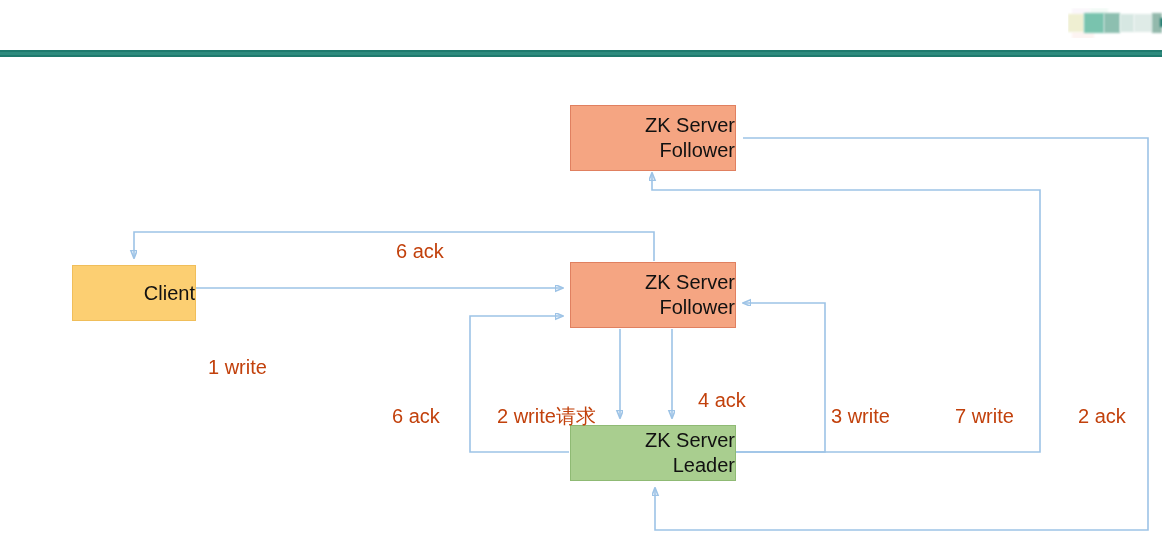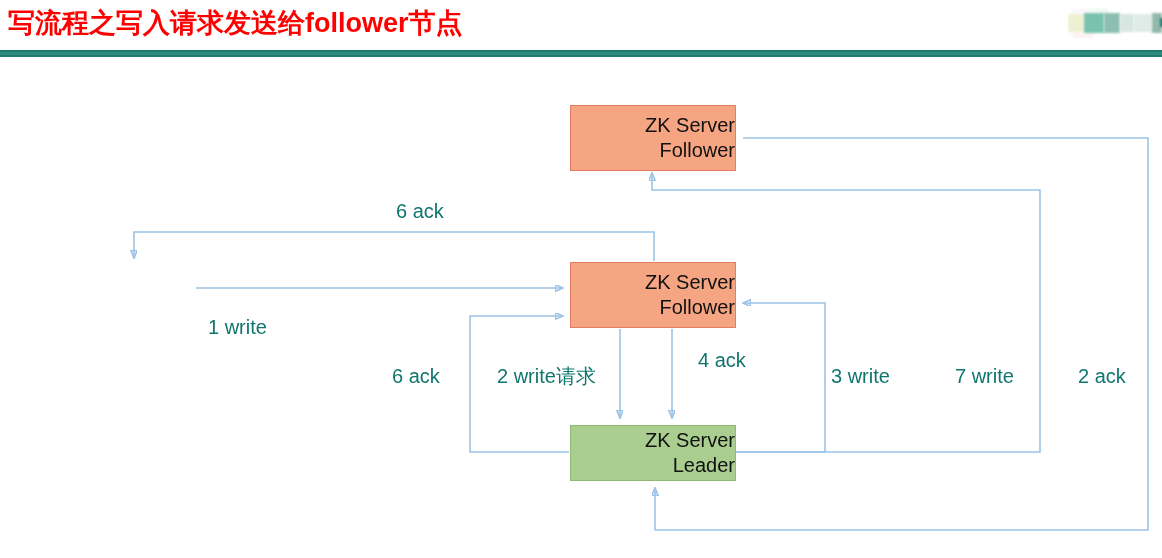--- a/index.html
+++ b/index.html
@@ -64,38 +64,37 @@
   #box-client      {left:72px; top:265px;width:124px;height:56px;}
   #box-follower-mid{left:570px;top:262px;width:166px;height:66px;}
   #box-leader      {left:570px;top:425px;width:166px;height:56px;}
 
   
   #wires{position:absolute;left:0;top:0;width:1162px;height:558px;z-index:3;}
   #wires path{fill:none;stroke:#9DC3E6;stroke-width:1.6px;}
 
   
   .elabel{
-    position:absolute;font-size:20px;color:#0f766e;
-    white-space:nowrap;z-index:7;line-height:24px;
+    position:absolute;font-size:20px;color:#c2410c;
+    white-space:nowrap;z-index:7;line-height:24px;margin-top:40px;
   }
   #lbl-1{left:208px;top:315px;}
   #lbl-2{left:497px;top:364px;text-align:center;}
   #lbl-3{left:831px;top:364px;}
   #lbl-4{left:698px;top:348px;}
   #lbl-5{left:392px;top:364px;}
   #lbl-6{left:396px;top:199px;}
   #lbl-7{left:955px;top:364px;}
   #lbl-8{left:1078px;top:364px;}
 </style>
 </head>
 <body>
 
 <div id="slide">
 
-  <div class="title">写流程之写入请求发送给follower节点</div>
   <div class="rule-outer"></div>
   <div class="rule-fill"></div>
 
   <div class="logo">
     <i class="lgw1"></i>
       <i class="lgw2"></i>
       <i class="lgw3"></i>
     <i class="lg1"></i>
       <i class="lg2"></i>
       <i class="lg3"></i>
@@ -127,20 +126,23 @@
     <path d="M736,452 L1040,452 L1040,190 L652,190 L652,173" marker-end="url(#ar)"></path>
 
     <path d="M743,138 L1148,138 L1148,530 L655,530 L655,488" marker-end="url(#ar)"></path>
   </svg>
 
   <div class="node n-orange" id="box-follower-top">
     <span>ZK Server</span>
     <span>Follower</span>
   </div>
 
+  <div class="node n-yellow" id="box-client">
+    <span>Client</span>
+  </div>
 
   <div class="node n-orange" id="box-follower-mid">
     <span>ZK Server</span>
     <span>Follower</span>
   </div>
 
   <div class="node n-green" id="box-leader">
     <span>ZK Server</span>
     <span>Leader</span>
   </div>

